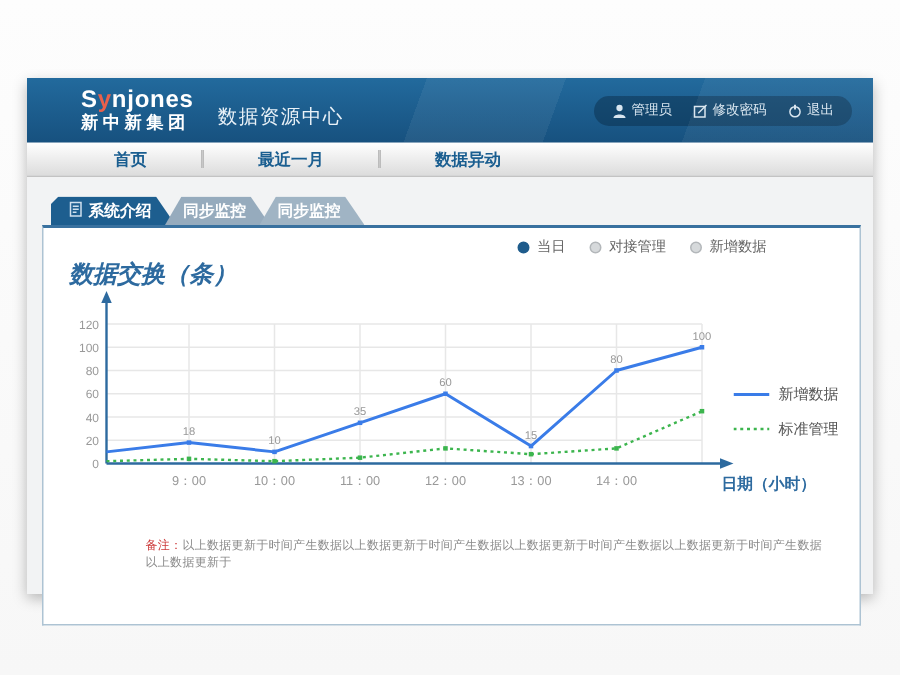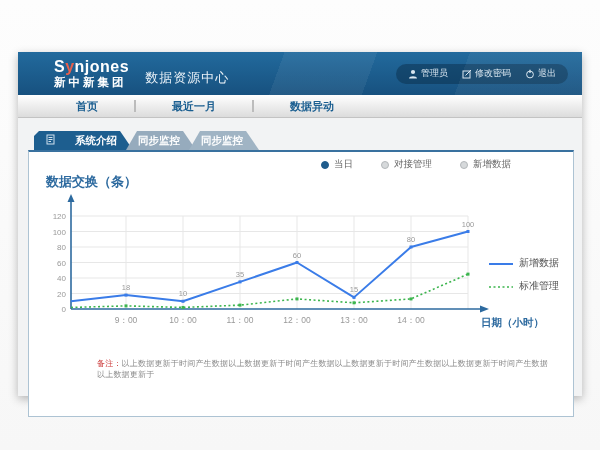--- a/index.html
+++ b/index.html
@@ -17,31 +17,31 @@
   .user-pill{margin-left:auto;margin-right:14px;background:rgba(8,42,68,.45);border-radius:11px;height:20px;display:flex;align-items:center;padding:0 12px;gap:14px;}
   .u-item{display:flex;align-items:center;gap:3px;color:#d9e6f0;font-size:9px;cursor:pointer;white-space:nowrap;}
   .u-item svg{display:block;}
   
   .nav{height:22px;background:linear-gradient(#ffffff,#dcdcdc);border-bottom:1px solid #c3c3c3;display:flex;align-items:center;padding-left:22px;}
   .nav-item{color:#1a5e90;font-size:11px;font-weight:bold;padding:0 36px;cursor:pointer;white-space:nowrap;}
   .nav-div{width:1px;height:12px;background:#bcbcbc;}
   
   .app-body{padding-top:13px;}
   .tabs{display:flex;margin-left:16px;height:19px;position:relative;z-index:2;}
-  .tab{display:flex;align-items:center;gap:20px;color:#fff;font-size:10.5px;font-weight:bold;padding:0 16px 0 12px;cursor:pointer;white-space:nowrap;}
+  .tab{display:flex;align-items:center;gap:4px;color:#fff;font-size:10.5px;font-weight:bold;padding:0 16px 0 12px;cursor:pointer;white-space:nowrap;}
   .tab.active{background:#1d5e8f;clip-path:polygon(0 5px,5px 0,calc(100% - 13px) 0,100% 100%,0 100%);}
   .tab.inactive{background:#96abbd;clip-path:polygon(11px 0,calc(100% - 13px) 0,100% 100%,0 100%);margin-left:-7px;}
   .tab.inactive.t3{background:#a0b4c4;}
   .panel{position:relative;margin:0 8px 0 10px;height:264px;background:#fff;border:1px solid #adc3d3;border-top:2px solid #39719f;}
   
-  .radios{position:absolute;top:6px;right:62px;display:flex;align-items:flex-end;gap:28px;}
+  .radios{position:absolute;top:6px;right:62px;display:flex;align-items:flex-end;gap:16px;}
   .radio{display:flex;align-items:center;gap:5px;font-size:9.5px;color:#666;cursor:pointer;}
   .dot{width:8px;height:8px;border-radius:50%;background:#d6d9db;border:1px solid #b3b7ba;box-sizing:border-box;}
   .dot.sel{background:#1f5c8c;border-color:#1f5c8c;}
-  .chart-title{position:absolute;top:21px;left:17px;color:#2d6a9f;font-size:13px;font-weight:bold;}
+  .chart-title{position:absolute;top:21px;left:17px;color:#2d6a9f;font-size:16px;font-weight:bold;font-style:italic;}
   .chart-svg{position:absolute;top:38px;left:0;}
   .legend{position:absolute;top:104px;left:460px;}
   .lrow{display:flex;align-items:center;gap:6px;margin-bottom:9px;font-size:10px;color:#555;}
   .note{position:absolute;top:206px;left:28px;right:18px;font-size:8px;color:#8a8a8a;letter-spacing:.2px;margin-left:40px;}
   .note .red{color:#cc3a3a;}
 </style>
 </head>
 <body>
 
 <div class="stage">

